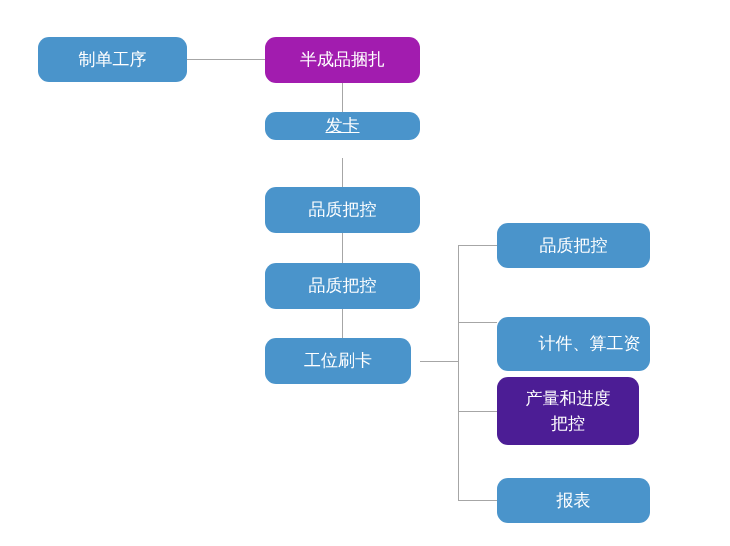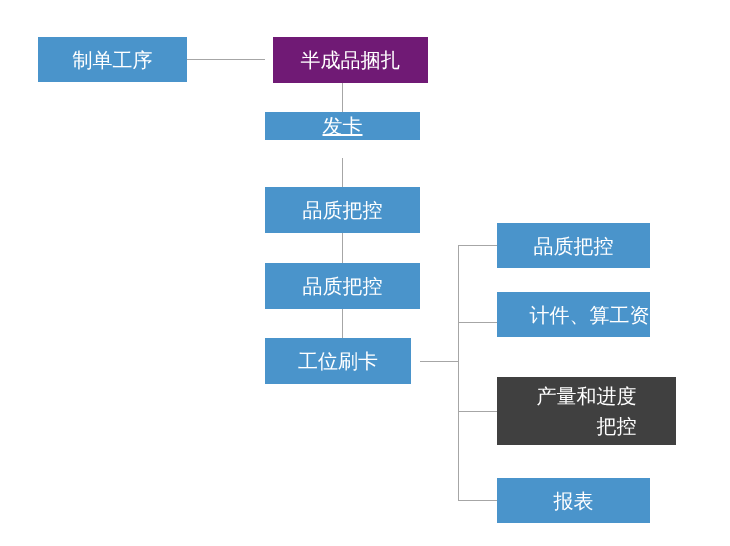--- a/index.html
+++ b/index.html
@@ -15,25 +15,26 @@
     background: #ffffff;
     overflow: hidden;
   }
   .node {
     position: absolute;
     background: #4a94cb;
     color: #ffffff;
     display: flex;
     align-items: center;
     justify-content: center;
-    text-align: right;
-    font-size: 20px;
+    text-align: center;
+    font-size: 17px;
     line-height: 1.5;
     white-space: pre-line;
     box-sizing: border-box;
+    border-radius: 11px;
   }
   .line {
     position: absolute;
     background: #a6a6a6;
   }
   .h { height: 1px; }
   .v { width: 1px; }
 </style>
 </head>
 <body>
@@ -47,32 +48,32 @@
   <div class="line v" style="left: 342px; top: 309px; height: 29px; background: rgb(166, 166, 166);"></div>
   <div class="line h" style="left: 420px; top: 361px; width: 39px; background: rgb(166, 166, 166);"></div>
   <div class="line v" style="left: 458px; top: 245px; height: 256px; background: rgb(166, 166, 166);"></div>
   <div class="line h" style="left: 458px; top: 245px; width: 39px; background: rgb(166, 166, 166);"></div>
   <div class="line h" style="left: 458px; top: 322px; width: 39px; background: rgb(166, 166, 166);"></div>
   <div class="line h" style="left: 458px; top: 411px; width: 39px; background: rgb(166, 166, 166);"></div>
   <div class="line h" style="left: 458px; top: 500px; width: 39px; background: rgb(166, 166, 166);"></div>
 
   <div class="node" style="left: 38px; top: 37px; width: 149px; height: 45px; background: rgb(74, 148, 203); color: rgb(255, 255, 255);">制单工序</div>
 
-  <div class="node" style="left: 273px; top: 37px; width: 155px; height: 46px; background: #701a75; color: rgb(255, 255, 255);">半成品捆扎</div>
+  <div class="node" style="left: 265px; top: 37px; width: 155px; height: 46px; background: #a21caf; color: rgb(255, 255, 255);">半成品捆扎</div>
 
   <div class="node" style="left: 265px; top: 112px; width: 155px; height: 28px; background: rgb(74, 148, 203); color: rgb(255, 255, 255); text-decoration: underline;">发卡</div>
 
   <div class="node" style="left: 265px; top: 187px; width: 155px; height: 46px; background: rgb(74, 148, 203); color: rgb(255, 255, 255);">品质把控</div>
 
   <div class="node" style="left: 265px; top: 263px; width: 155px; height: 46px; background: rgb(74, 148, 203); color: rgb(255, 255, 255);">品质把控</div>
 
   <div class="node" style="left: 265px; top: 338px; width: 146px; height: 46px; background: rgb(74, 148, 203); color: rgb(255, 255, 255);">工位刷卡</div>
 
   <div class="node" style="left: 497px; top: 223px; width: 153px; height: 45px; background: rgb(74, 148, 203); color: rgb(255, 255, 255);">品质把控</div>
 
-  <div class="node" style="left: 497px; top: 292px; width: 153px; height: 45px; background: rgb(74, 148, 203); color: rgb(255, 255, 255); padding-left: 32px;">计件、算工资</div>
+  <div class="node" style="left: 497px; top: 317px; width: 153px; height: 54px; background: rgb(74, 148, 203); color: rgb(255, 255, 255); padding-left: 32px;">计件、算工资</div>
 
-  <div class="node" style="left: 497px; top: 377px; width: 179px; height: 68px; background: #404040; color: rgb(255, 255, 255);">产量和进度
+  <div class="node" style="left: 497px; top: 377px; width: 142px; height: 68px; background: #4c1d95; color: rgb(255, 255, 255);">产量和进度
 把控</div>
 
   <div class="node" style="left: 497px; top: 478px; width: 153px; height: 45px; background: rgb(74, 148, 203); color: rgb(255, 255, 255);">报表</div>
 
 </div>
 
 </body></html>

